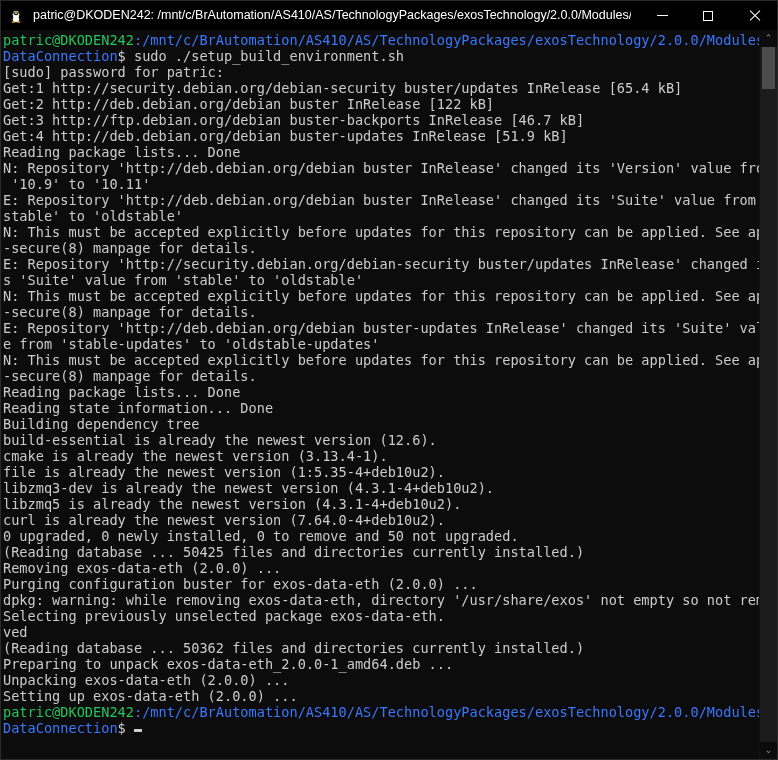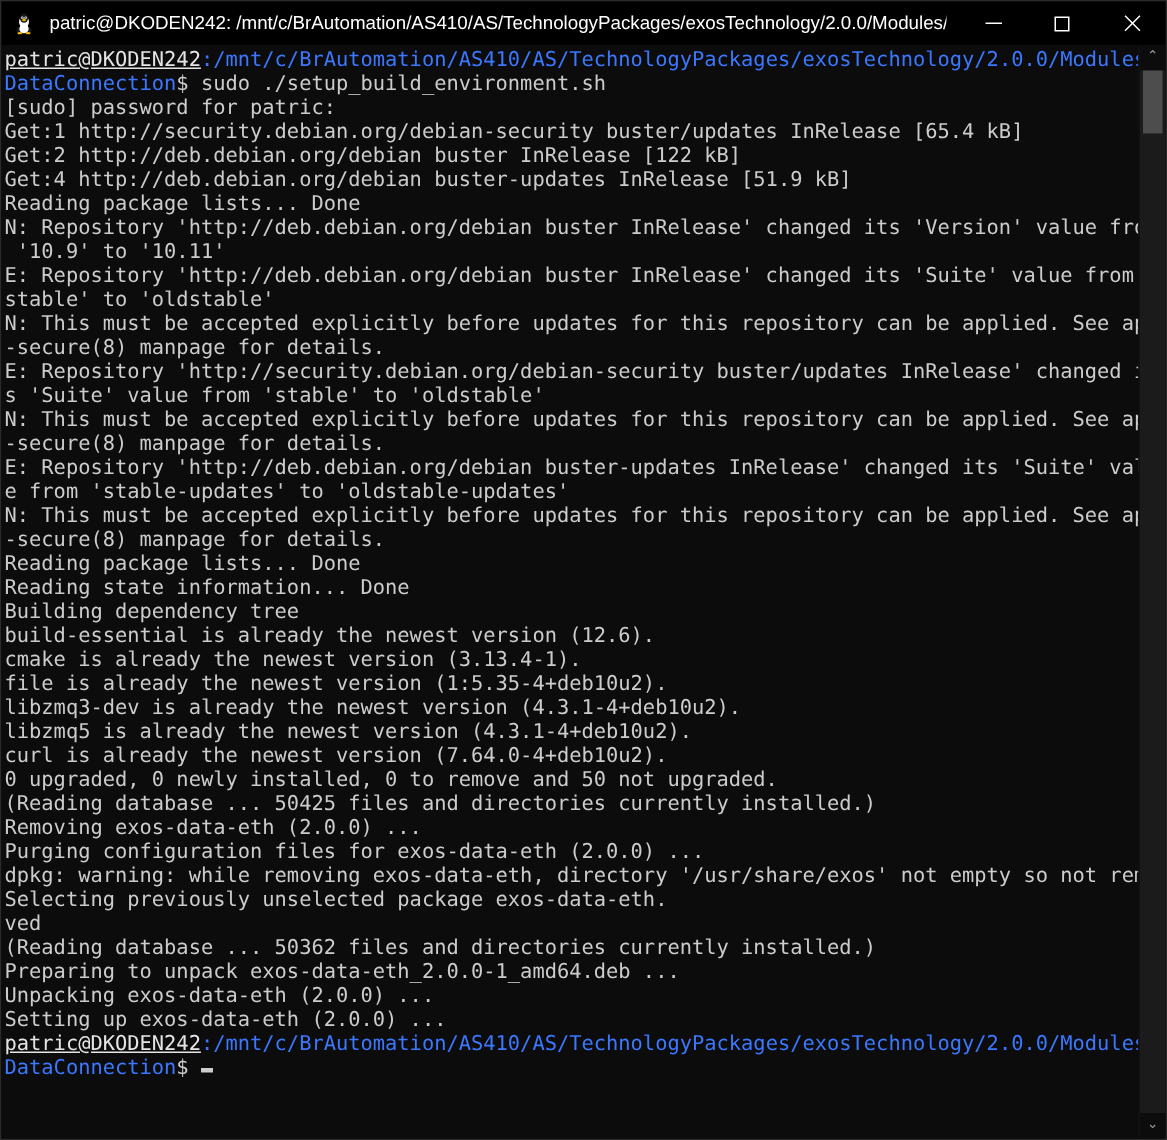--- a/index.html
+++ b/index.html
@@ -118,21 +118,21 @@
   }
   .term-line {
     font-family: "DejaVu Sans Mono", monospace;
     font-size: 13.6px;
     line-height: 16px;
     height: 16px;
     color: #cccccc;
     white-space: pre;
     letter-spacing: 0px;
   }
-  .c-green  { color: #e5e5e5; text-decoration: underline; }
+  .c-green  { color: #22c55e; }
   .c-blue   { color: #3b78ff; }
   .c-white  { color: #cccccc; }
   .cursor {
     display: inline-block;
     width: 8px;
     height: 3px;
     background: #cccccc;
     vertical-align: baseline;
     margin-left: 8px;
     position: relative;
@@ -210,20 +210,21 @@
   </div>
 
   <div class="body-row">
 
     <div class="terminal" id="terminal-output">
         <div class="term-line"><span class="c-green">patric@DKODEN242</span><span class="c-blue">:/mnt/c/BrAutomation/AS410/AS/TechnologyPackages/exosTechnology/2.0.0/Modules/</span></div>
         <div class="term-line"><span class="c-blue">DataConnection</span><span class="c-white">$</span><span class="c-white"> sudo ./setup_build_environment.sh</span></div>
         <div class="term-line"><span class="c-white">[sudo] password for patric:</span></div>
         <div class="term-line"><span class="c-white">Get:1 http://security.debian.org/debian-security buster/updates InRelease [65.4 kB]</span></div>
         <div class="term-line"><span class="c-white">Get:2 http://deb.debian.org/debian buster InRelease [122 kB]</span></div>
+        <div class="term-line"><span class="c-white">Get:3 http://ftp.debian.org/debian buster-backports InRelease [46.7 kB]</span></div>
         <div class="term-line"><span class="c-white">Get:4 http://deb.debian.org/debian buster-updates InRelease [51.9 kB]</span></div>
         <div class="term-line"><span class="c-white">Reading package lists... Done</span></div>
         <div class="term-line"><span class="c-white">N: Repository 'http://deb.debian.org/debian buster InRelease' changed its 'Version' value from</span></div>
         <div class="term-line"><span class="c-white"> '10.9' to '10.11'</span></div>
         <div class="term-line"><span class="c-white">E: Repository 'http://deb.debian.org/debian buster InRelease' changed its 'Suite' value from '</span></div>
         <div class="term-line"><span class="c-white">stable' to 'oldstable'</span></div>
         <div class="term-line"><span class="c-white">N: This must be accepted explicitly before updates for this repository can be applied. See apt</span></div>
         <div class="term-line"><span class="c-white">-secure(8) manpage for details.</span></div>
         <div class="term-line"><span class="c-white">E: Repository 'http://security.debian.org/debian-security buster/updates InRelease' changed it</span></div>
         <div class="term-line"><span class="c-white">s 'Suite' value from 'stable' to 'oldstable'</span></div>
@@ -238,21 +239,21 @@
         <div class="term-line"><span class="c-white">Building dependency tree</span></div>
         <div class="term-line"><span class="c-white">build-essential is already the newest version (12.6).</span></div>
         <div class="term-line"><span class="c-white">cmake is already the newest version (3.13.4-1).</span></div>
         <div class="term-line"><span class="c-white">file is already the newest version (1:5.35-4+deb10u2).</span></div>
         <div class="term-line"><span class="c-white">libzmq3-dev is already the newest version (4.3.1-4+deb10u2).</span></div>
         <div class="term-line"><span class="c-white">libzmq5 is already the newest version (4.3.1-4+deb10u2).</span></div>
         <div class="term-line"><span class="c-white">curl is already the newest version (7.64.0-4+deb10u2).</span></div>
         <div class="term-line"><span class="c-white">0 upgraded, 0 newly installed, 0 to remove and 50 not upgraded.</span></div>
         <div class="term-line"><span class="c-white">(Reading database ... 50425 files and directories currently installed.)</span></div>
         <div class="term-line"><span class="c-white">Removing exos-data-eth (2.0.0) ...</span></div>
-        <div class="term-line"><span class="c-white">Purging configuration files for exos-data-eth (2.0.0) ...</span></div>
+        <div class="term-line"><span class="c-white">Purging configuration buster for exos-data-eth (2.0.0) ...</span></div>
         <div class="term-line"><span class="c-white">dpkg: warning: while removing exos-data-eth, directory '/usr/share/exos' not empty so not remo</span></div>
         <div class="term-line"><span class="c-white">Selecting previously unselected package exos-data-eth.</span></div>
         <div class="term-line"><span class="c-white">ved</span></div>
         <div class="term-line"><span class="c-white">(Reading database ... 50362 files and directories currently installed.)</span></div>
         <div class="term-line"><span class="c-white">Preparing to unpack exos-data-eth_2.0.0-1_amd64.deb ...</span></div>
         <div class="term-line"><span class="c-white">Unpacking exos-data-eth (2.0.0) ...</span></div>
         <div class="term-line"><span class="c-white">Setting up exos-data-eth (2.0.0) ...</span></div>
         <div class="term-line"><span class="c-green">patric@DKODEN242</span><span class="c-blue">:/mnt/c/BrAutomation/AS410/AS/TechnologyPackages/exosTechnology/2.0.0/Modules/</span></div>
         <div class="term-line"><span class="c-blue">DataConnection</span><span class="c-white">$</span><span class="cursor"></span></div>
       </div>

